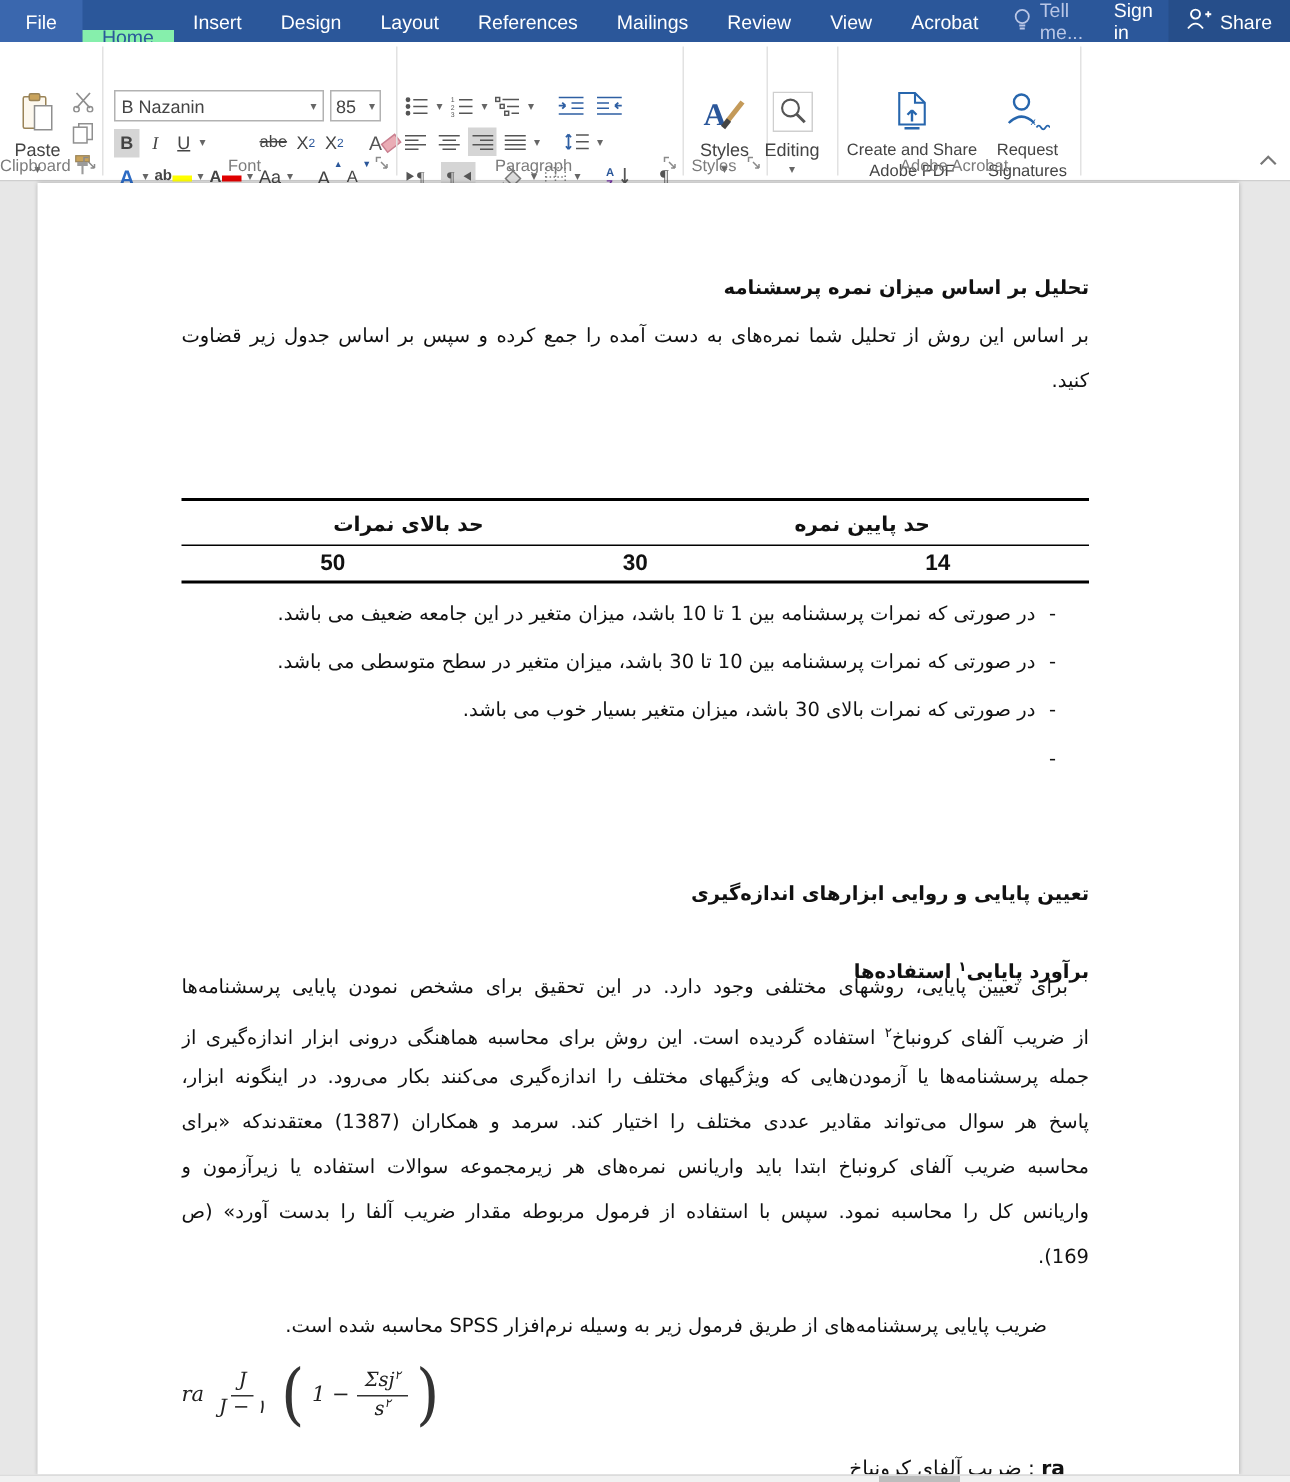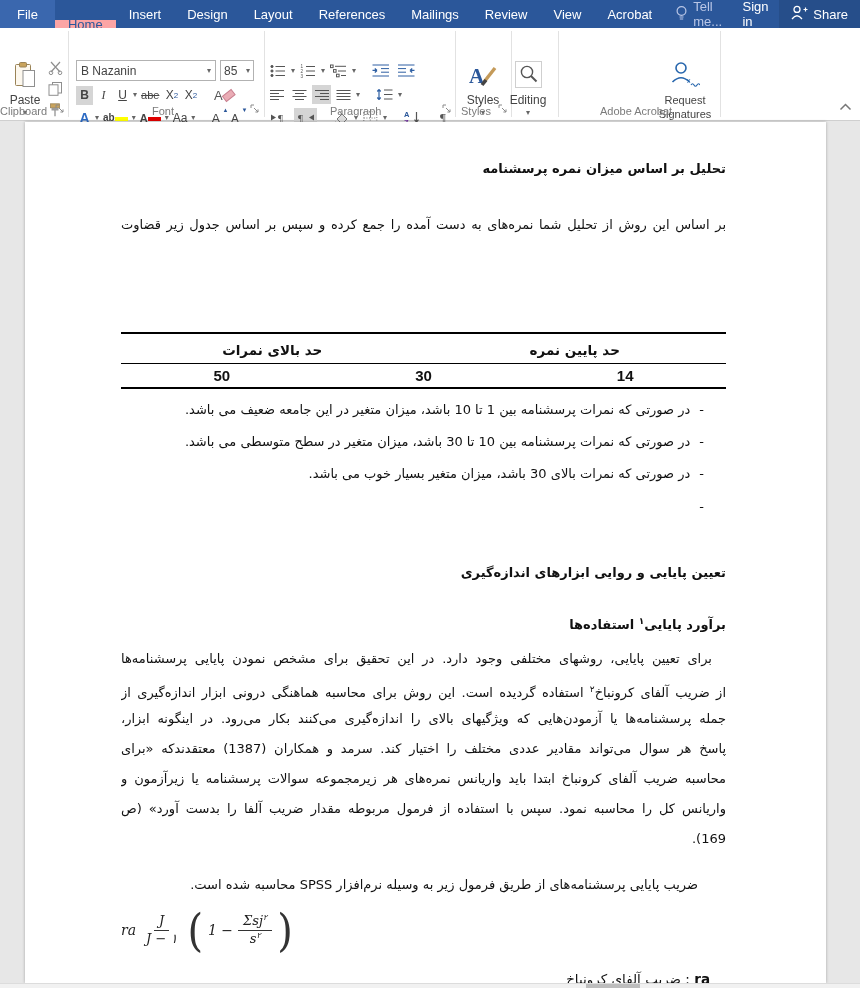--- a/index.html
+++ b/index.html
@@ -4,21 +4,21 @@
 <style>
   * { margin:0; padding:0; box-sizing:border-box; }
   html,body { width:860px; height:988px; overflow:hidden; }
   body { font-family:"Liberation Sans", sans-serif; background:#e7e7e7; position:relative; }
 
   
   .tabbar { position:absolute; top:0; left:0; width:860px; height:28px; background:#2b579a;
             display:flex; align-items:stretch; color:#fff; font-size:13px; }
   .tab { display:flex; align-items:center; padding:0 13px; cursor:default; }
   .tab-file { background:#3a67ae; padding:0 17px; }
-  .tab-active { background:#fca5a5; color:#2b579a;margin-top:20px; }
+  .tab-active { background:#86efac; color:#2b579a;margin-top:20px; }
   .tabbar-right { margin-left:auto; display:flex; align-items:stretch; }
   .tb-item { display:flex; align-items:center; gap:5px; padding:0 10px; }
   .tellme { color:#b9c6e6; }
   .share { background:rgba(0,0,0,0.10); padding:0 12px; }
 
   
   .ribbon { position:absolute; top:28px; left:0; width:860px; height:93px; background:#fff;
             border-bottom:1px solid #cfcfcf; color:#444; font-size:12px; }
   .rsep { position:absolute; top:3px; height:86px; width:1px; background:#e2e2e2; }
   .glabel { position:absolute; bottom:3px; font-size:11px; color:#7b7b7b; }
@@ -37,21 +37,21 @@
                display:flex; align-items:center; font-size:12px; padding:0 4px; background:#fff; }
   .font-name .caret, .font-size .caret { margin-left:auto; }
   .font-size { position:absolute; left:220px; top:32px; width:34px; height:21px; border:1px solid #b2b2b2;
                display:flex; align-items:center; font-size:12px; padding:0 3px; background:#fff; }
   .font-row2 { position:absolute; left:76px; top:57px; height:20px; display:flex; align-items:center; gap:2px; }
   .font-row3 { position:absolute; left:76px; top:80px; height:20px; display:flex; align-items:center; gap:2px; }
   .fbtn { min-width:17px; height:19px; display:flex; align-items:center; justify-content:center; font-size:12px; padding:0 2px; }
   .fb-b { font-weight:bold; }
   .fb-i { font-style:italic; font-family:"Liberation Serif", serif; }
   .fb-u { text-decoration:underline; }
-  .fb-strike { text-decoration:line-through; font-size:11px; }
+  .fb-strike { text-decoration:line-through; font-size:11px;margin-left:32px; }
   .subsup { font-size:12px; }
   .subsup sub, .subsup sup { font-size:8px; color:#2b579a; }
   .colorbar { display:flex; flex-direction:row; align-items:center; line-height:1; }
   .colorbar .bar { width:13px; height:4px; margin-top:1px; }
   .eff-a { color:#2d6bc4; font-weight:bold; font-size:14px; }
   .grow { position:relative; font-size:13px; }
   .grow .tick, .shrink .tick { position:absolute; top:-2px; right:-4px; font-size:6px; color:#2b579a; }
   .shrink { position:relative; font-size:11px; }
 
   
@@ -69,21 +69,21 @@
 
   
   .docarea { position:absolute; top:122px; left:0; width:860px; height:866px; background:#e7e7e7; }
   .page { position:absolute; left:25px; top:0; width:801px; height:861px; background:#fff;
           box-shadow:0 0 3px rgba(0,0,0,0.28); overflow:hidden; }
   .content { position:absolute; left:96px; top:0; width:605px; height:861px;
              font-family:"DejaVu Sans", sans-serif; color:#111; }
   .dline { position:absolute; left:0; right:0; height:30px; line-height:30px; font-size:13px;
            direction:rtl; text-align:right; overflow:hidden; }
   .just { text-align:justify; text-align-last:justify; }
-  .b { font-weight:bold; }
+  .b { font-weight:bold;margin-top:24px; }
   .sup1 { font-size:9px; vertical-align:super; }
 
   .qtable { position:absolute; top:210px; left:0; right:0; direction:rtl; }
   .trow { display:flex; }
   .trow > div { flex:1; text-align:center; overflow:hidden; }
   .thead { height:32px; line-height:32px; font-weight:bold; font-size:13.5px;
            border-top:2px solid #000; border-bottom:1.5px solid #000; }
   .tvals { height:25px; line-height:24px; font-weight:bold; font-size:15px;
            font-family:"Liberation Sans", sans-serif; border-bottom:2px solid #000; }
 
@@ -425,20 +425,31 @@
           <rect x="0.5" y="0.5" width="26" height="26" fill="#fff" stroke="#cfcfcf"></rect>
           <circle cx="12" cy="11" r="5.6" fill="none" stroke="#555" stroke-width="1.4"></circle>
           <path d="M16 15 L21.5 20.5" stroke="#555" stroke-width="2"></path>
         </svg>
     </span>
     <span class="lbl">Editing</span>
     <span class="caret">▾</span>
   </div>
   <div class="rsep" style="left:558px;"></div>
 
+  <div class="bigbtn" style="left:562px; width:92px;">
+    <span>
+      <svg width="26" height="28" viewBox="0 0 26 28">
+          <path d="M4.5 1 H15 L21.5 7.5 V22 H4.5 Z" fill="#fff" stroke="#2766ad" stroke-width="1.4"></path>
+          <path d="M15 1 V7.5 H21.5" fill="none" stroke="#2766ad" stroke-width="1.4"></path>
+          <path d="M13 20 V12.5 M13 12.5 L10 15.5 M13 12.5 L16 15.5" stroke="#2766ad" stroke-width="1.6" fill="none"></path>
+          <path d="M8 24.5 H18" stroke="#2766ad" stroke-width="1.6"></path>
+        </svg>
+    </span>
+    <span class="acb"><span>Create and Share</span><br><span>Adobe PDF</span></span>
+  </div>
   <div class="bigbtn" style="left:652px; width:66px;">
     <span>
       <svg width="30" height="28" viewBox="0 0 30 28">
           <circle cx="11" cy="7" r="5" fill="none" stroke="#2766ad" stroke-width="1.6"></circle>
           <path d="M2.5 21 q8.5 -8.5 17 0" fill="none" stroke="#2766ad" stroke-width="1.6"></path>
           <text x="17" y="22" font-size="7" fill="#2766ad" font-family="sans-serif">x</text>
           <path d="M21 24 q1.5 -2.5 3 0 t3 0 t3 0" fill="none" stroke="#2766ad" stroke-width="1.2"></path>
         </svg>
     </span>
     <span class="acb"><span>Request</span><br><span>Signatures</span></span>
@@ -453,20 +464,21 @@
   </span>
 </div>
 
 <div class="docarea">
   <div class="page">
     <div class="content">
 
       <div class="dline b" style="top:32px;">تحلیل بر اساس میزان نمره پرسشنامه</div>
 
       <div class="dline just" style="top:88px;">بر اساس این روش از تحلیل شما نمره‌های به دست آمده را  جمع کرده و سپس بر اساس جدول زیر قضاوت</div>
+      <div class="dline" style="top:118px;">کنید.</div>
 
 
       <div class="qtable">
         <div class="trow thead">
           <div>حد پایین نمره</div>
           <div>حد بالای نمرات</div>
         </div>
         <div class="trow tvals">
           <div>14</div>
           <div>30</div>
@@ -490,23 +502,23 @@
       <div class="dline b" style="top:436px;">تعیین پایایی و روایی ابزارهای اندازه‌گیری</div>
 
       <div class="dline b" style="top:484px;">
         <span>برآورد پایایی</span><span class="sup1">۱</span><span> استفاده‌ها</span>
       </div>
 
       <div class="dline just" style="top:522px; padding-right:14px;">برای تعیین پایایی، روشهای مختلفی وجود دارد. در این تحقیق برای مشخص نمودن پایایی پرسشنامه‌ها</div>
       <div class="dline just" style="top:552px;">
         <span>از ضریب آلفای کرونباخ</span><span class="sup1">۲</span><span> استفاده گردیده است. این روش برای محاسبه هماهنگی درونی ابزار اندازه‌گیری از</span>
       </div>
-      <div class="dline just" style="top:582px;">جمله پرسشنامه‌ها یا آزمودن‌هایی که ویژگیهای بالای را اندازه‌گیری می‌کنند بکار می‌رود. در اینگونه ابزار،</div>
+      <div class="dline just" style="top:582px;">جمله پرسشنامه‌ها یا آزمودن‌هایی که ویژگیهای مختلف را اندازه‌گیری می‌کنند بکار می‌رود. در اینگونه ابزار،</div>
       <div class="dline just" style="top:612px;">پاسخ هر سوال می‌تواند مقادیر عددی مختلف را اختیار کند. سرمد و همکاران (1387) معتقدندکه «برای</div>
-      <div class="dline just" style="top:642px;">محاسبه ضریب آلفای کرونباخ ابتدا باید واریانس نمره‌های هر زیرمجموعه سوالات پرسشنامه یا زیرآزمون و</div>
+      <div class="dline just" style="top:642px;">محاسبه ضریب آلفای کرونباخ ابتدا باید واریانس نمره‌های هر زیرمجموعه سوالات استفاده یا زیرآزمون و</div>
       <div class="dline just" style="top:672px;">واریانس کل را محاسبه نمود. سپس با استفاده از فرمول مربوطه مقدار ضریب آلفا را بدست آورد» (ص</div>
       <div class="dline" style="top:702px;">169).</div>
 
       <div class="dline" style="top:748px; padding-right:28px;">ضریب پایایی پرسشنامه‌های از طریق فرمول زیر به وسیله نرم‌افزار SPSS محاسبه شده است.</div>
 
       <div class="formula">
         <span>ra</span>
         <span class="frac">
           <span class="num">J</span>
           <span class="den">J − ١</span>

